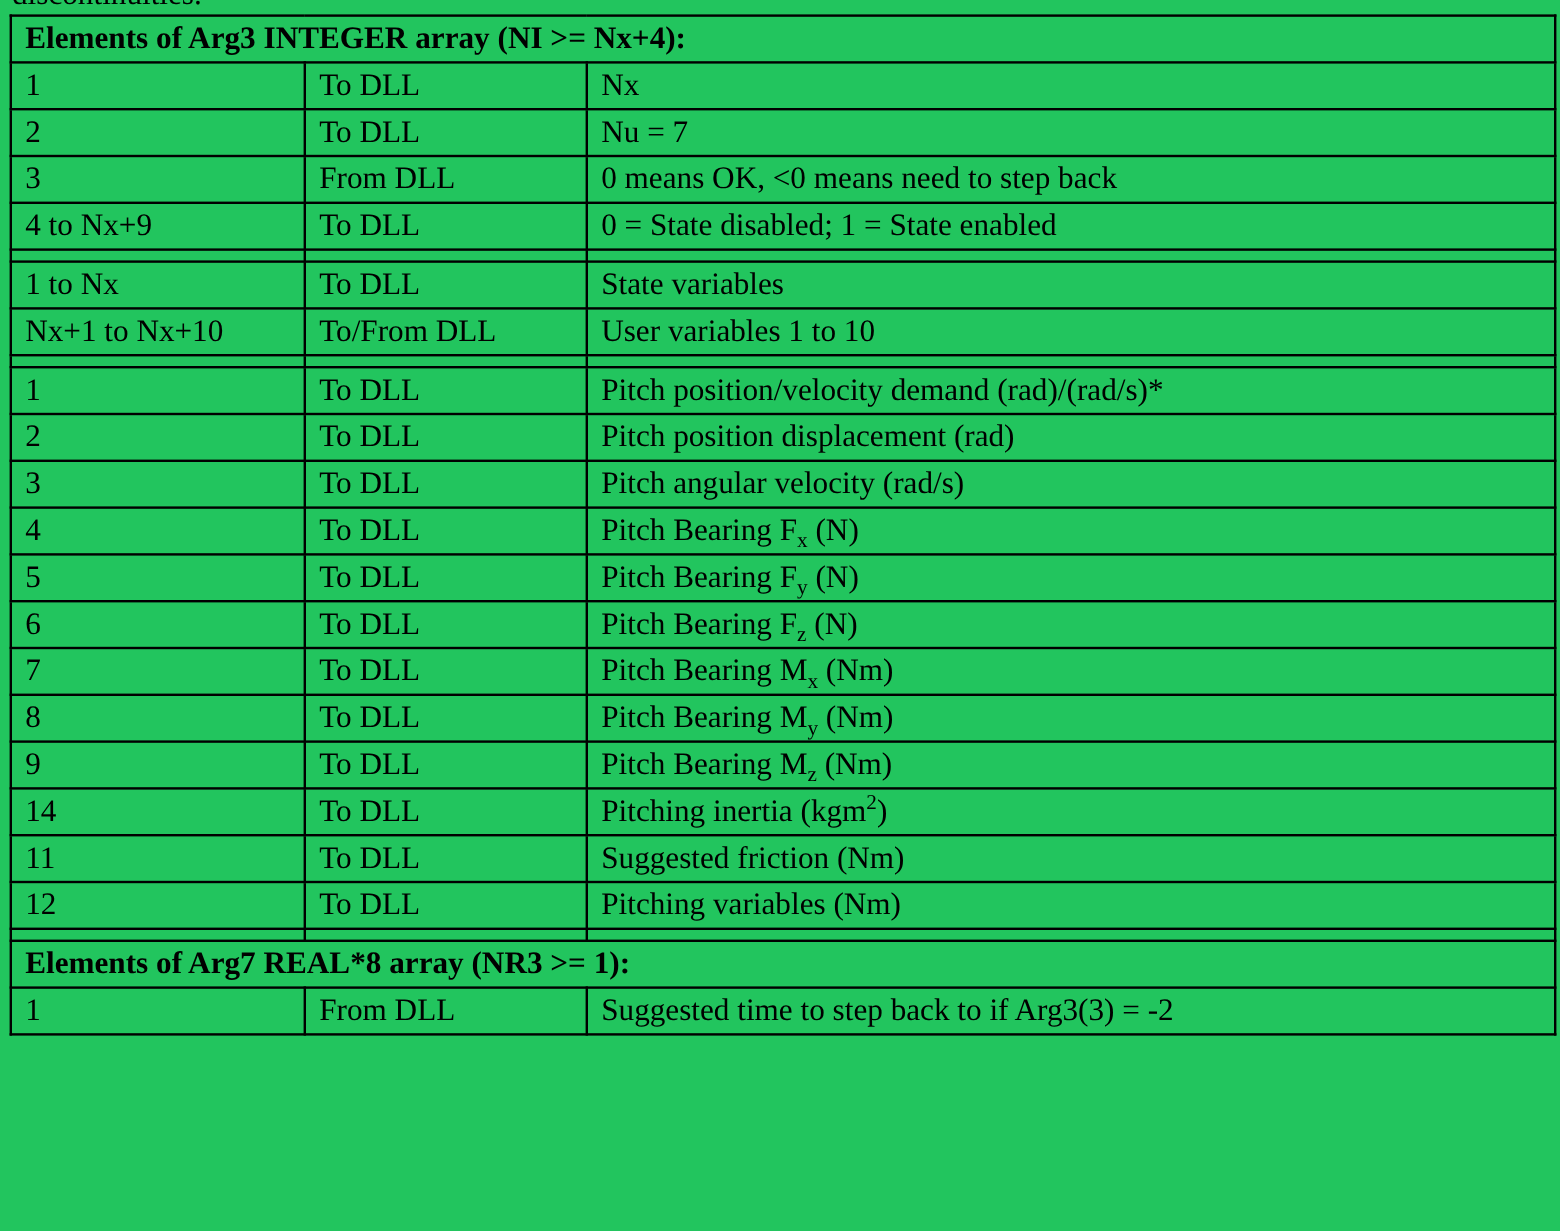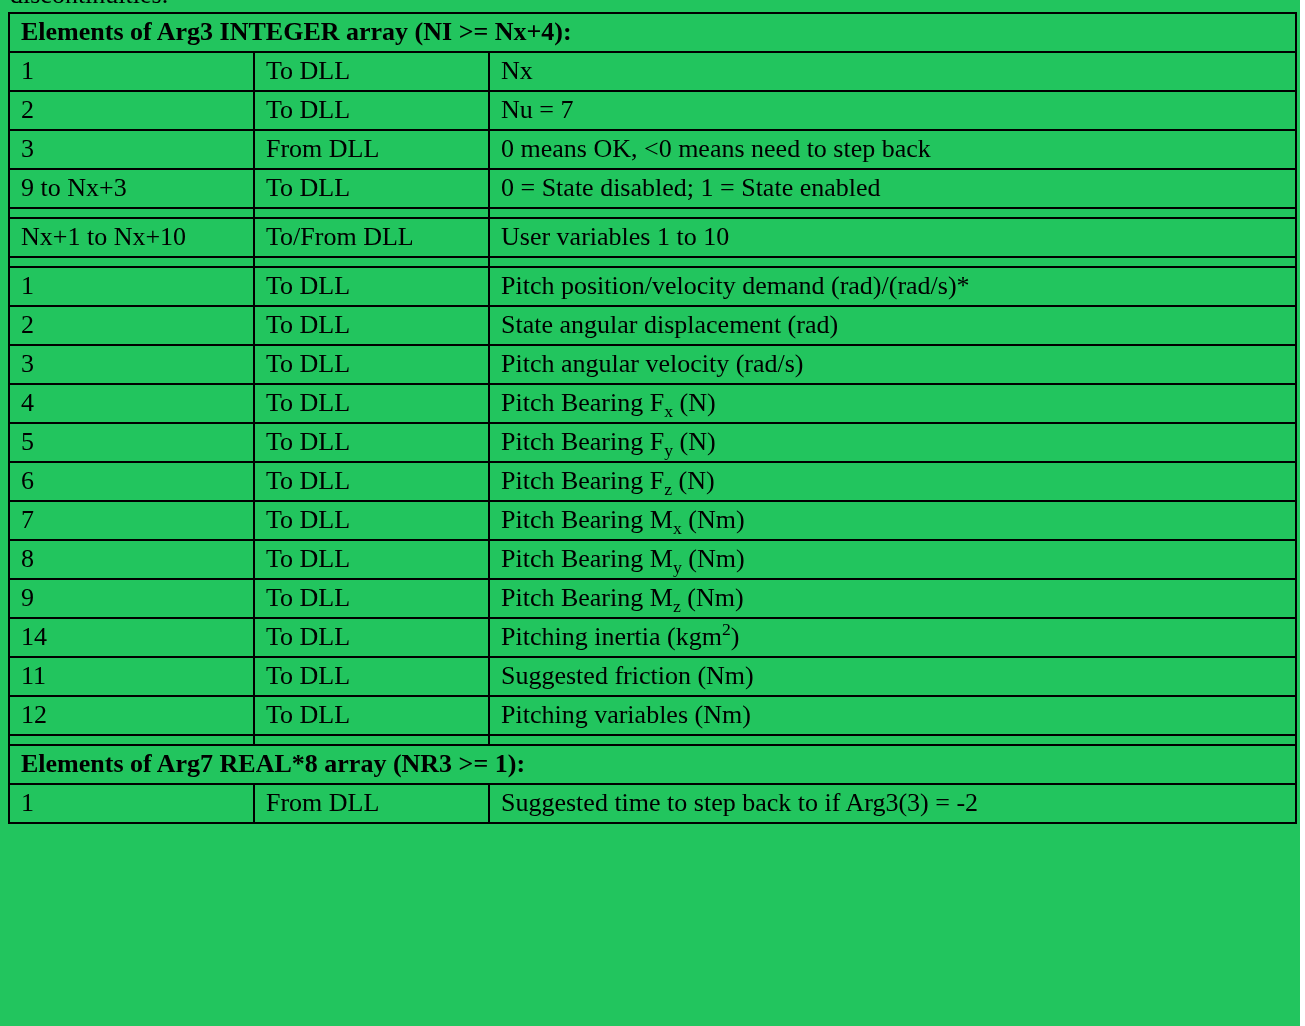--- a/index.html
+++ b/index.html
@@ -77,50 +77,55 @@
       <td>2</td>
       <td>To DLL</td>
       <td>Nu = 7</td>
     </tr>
     <tr>
       <td>3</td>
       <td>From DLL</td>
       <td>0 means OK, &lt;0 means need to step back</td>
     </tr>
     <tr>
-      <td>9 to Nx+3</td>
+      <td>4 to Nx+9</td>
       <td>To DLL</td>
       <td>0 = State disabled; 1 = State enabled</td>
     </tr>
     <tr>
       <td></td>
       <td></td>
       <td></td>
     </tr>
 
+    <tr>
+      <td>1 to Nx</td>
+      <td>To DLL</td>
+      <td>State variables</td>
+    </tr>
     <tr>
       <td>Nx+1 to Nx+10</td>
       <td>To/From DLL</td>
       <td>User variables 1 to 10</td>
     </tr>
     <tr>
       <td></td>
       <td></td>
       <td></td>
     </tr>
 
     <tr>
       <td>1</td>
       <td>To DLL</td>
       <td>Pitch position/velocity demand (rad)/(rad/s)*</td>
     </tr>
     <tr>
       <td>2</td>
       <td>To DLL</td>
-      <td>State angular displacement (rad)</td>
+      <td>Pitch position displacement (rad)</td>
     </tr>
     <tr>
       <td>3</td>
       <td>To DLL</td>
       <td>Pitch angular velocity (rad/s)</td>
     </tr>
     <tr>
       <td>4</td>
       <td>To DLL</td>
       <td>Pitch Bearing F<sub>x</sub> (N)</td>

